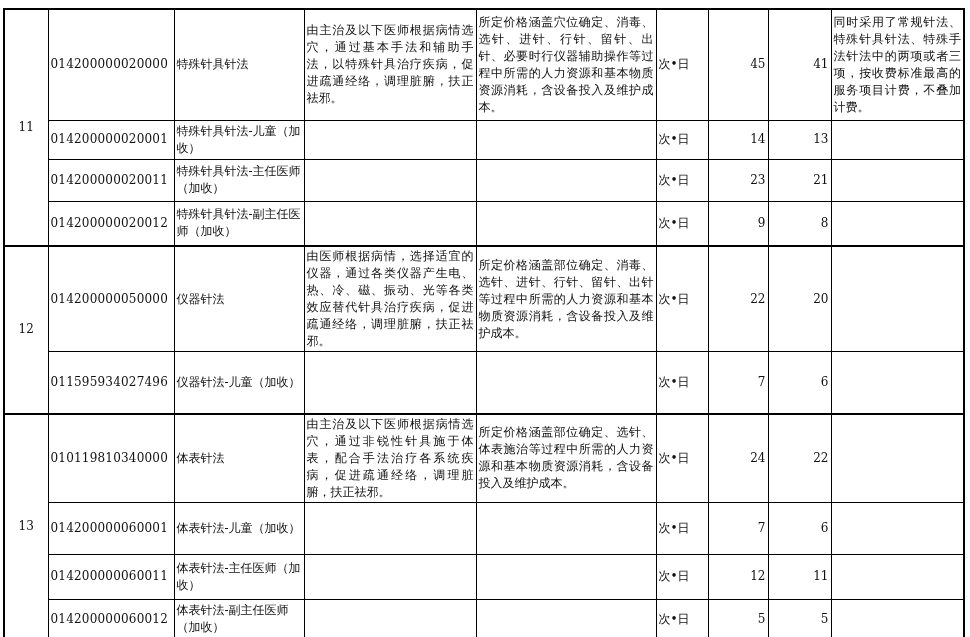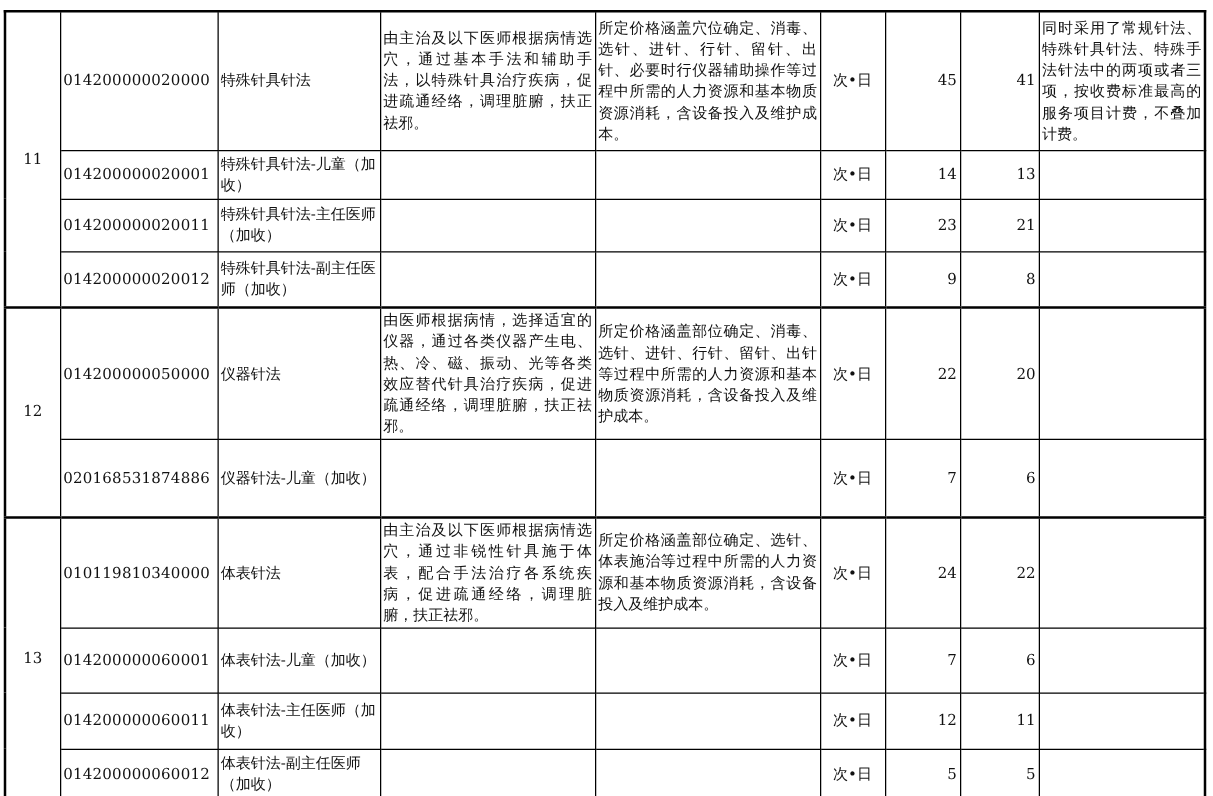--- a/index.html
+++ b/index.html
@@ -36,21 +36,21 @@
     padding: 1px 2px;
     background: #ffffff;
   }
   tr.section-start td {
     border-top: 2px solid #000000;
   }
   .c-no    { text-align: center; font-size: 12px; }
   .c-code  { text-align: left; letter-spacing: 0.2px; }
   .c-name  { text-align: left; padding: 1px 4px; }
   .c-desc  { text-align: justify; text-justify: inter-character; padding: 2px 3px; }
-  .c-unit  { text-align: center; }
+  .c-unit  { }
   .c-price { text-align: right; }
   .c-note  { text-align: justify; text-justify: inter-character; padding: 2px 3px; }
 </style>
 </head>
 <body>
 
 <div class="page">
   <table class="fee-table">
     <colgroup>
       <col style="width:44px">
@@ -110,21 +110,21 @@
           <td class="c-code">014200000050000</td>
           <td class="c-name">仪器针法</td>
           <td class="c-desc">由医师根据病情，选择适宜的仪器，通过各类仪器产生电、热、冷、磁、振动、光等各类效应替代针具治疗疾病，促进疏通经络，调理脏腑，扶正祛邪。</td>
           <td class="c-desc">所定价格涵盖部位确定、消毒、选针、进针、行针、留针、出针等过程中所需的人力资源和基本物质资源消耗，含设备投入及维护成本。</td>
           <td class="c-unit">次•日</td>
           <td class="c-price">22</td>
           <td class="c-price">20</td>
           <td class="c-note"></td>
         </tr>
         <tr style="height: 62px;">
-          <td class="c-code">020168531874886</td>
+          <td class="c-code">011595934027496</td>
           <td class="c-name">仪器针法-儿童（加收）</td>
           <td class="c-desc"></td>
           <td class="c-desc"></td>
           <td class="c-unit">次•日</td>
           <td class="c-price">7</td>
           <td class="c-price">6</td>
           <td class="c-note"></td>
         </tr>
         <tr class="section-start" style="height: 83px;">
           <td rowspan="4" class="c-no">13</td>

